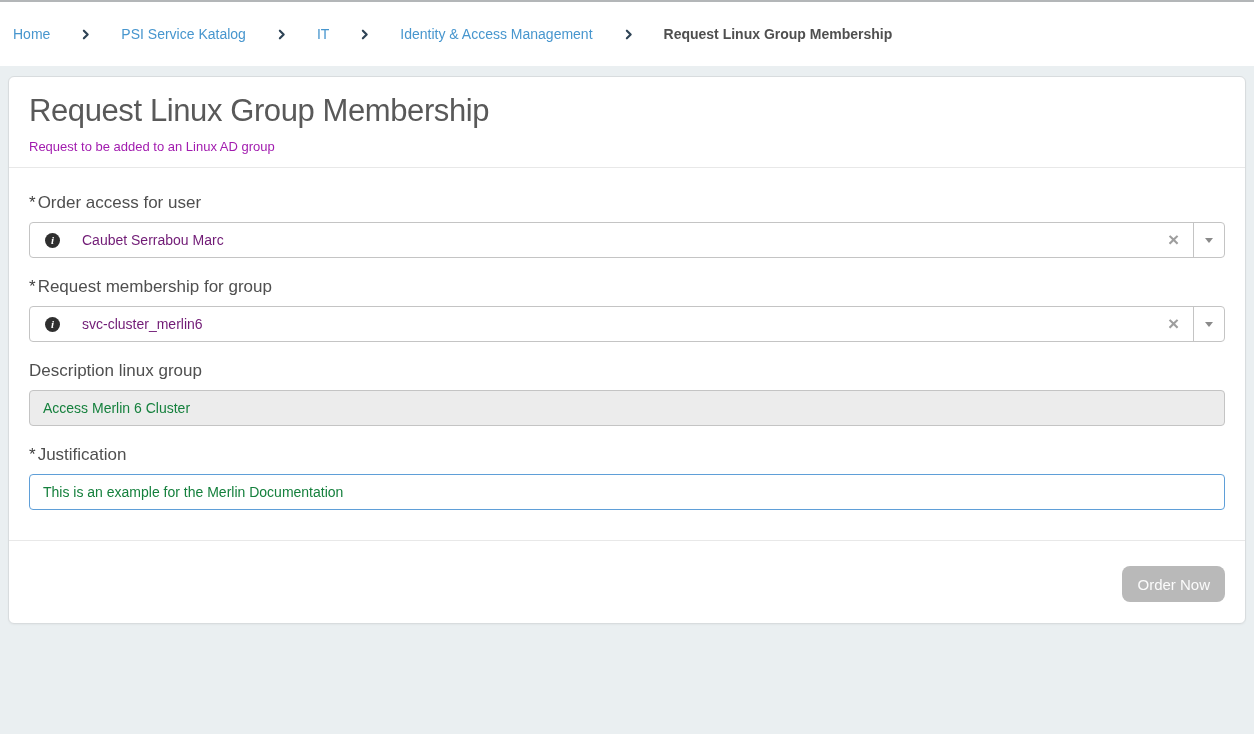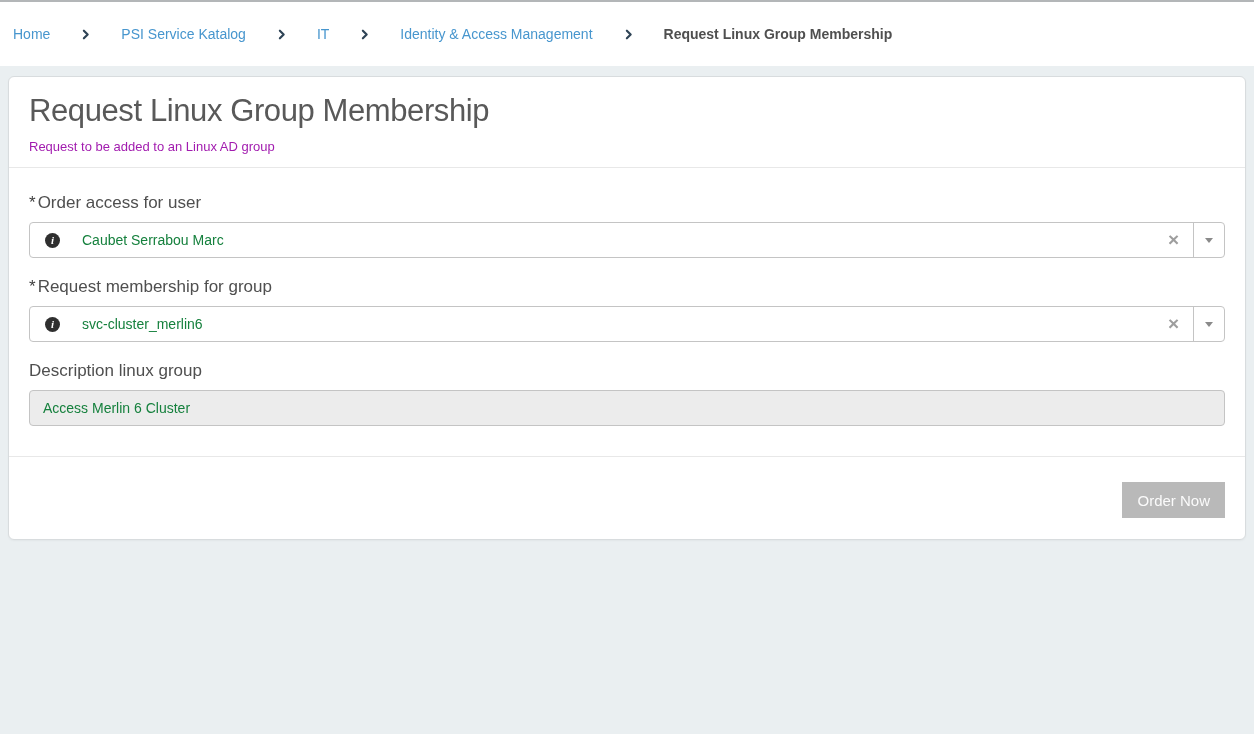--- a/index.html
+++ b/index.html
@@ -48,21 +48,21 @@
     height: 36px; border: 1px solid #c4c4c4; border-radius: 4px;
     display: flex; align-items: center; background: #fff; cursor: pointer;
   }
   .info-icon {
     width: 15px; height: 15px; border-radius: 50%;
     background: #2f2f2f; color: #fff;
     font-family: "Liberation Serif", serif; font-weight: 700; font-style: italic;
     font-size: 11px; line-height: 15px; text-align: center;
     margin-left: 15px; flex: 0 0 auto;
   }
-  .select-value { margin-left: 22px; font-size: 14px; color: #15803d; flex: 1 1 auto; }
+  .select-value { margin-left: 22px; font-size: 14px; color: #701a75; flex: 1 1 auto; }
   .clear-icon {
     color: #9e9e9e; font-size: 19px; font-weight: 700;
     padding: 0 14px; line-height: 34px; cursor: pointer;
   }
   .caret-seg {
     width: 31px; align-self: stretch;
     border-left: 1px solid #c4c4c4;
     display: flex; align-items: center; justify-content: center;
     cursor: pointer; border-radius: 0 3px 3px 0;
   }
@@ -82,21 +82,21 @@
   .text-input.readonly { background: #ececec; }
   .text-input.focused { border-color: #5f9fd8; }
 
   .card-footer-order {
     border-top: 1px solid #e8e8e8;
     padding: 25px 20px 21px;
     display: flex; justify-content: flex-end;
   }
   .order-btn {
     background: #b9b9b9; color: #fbfbfb;
-    border: none; border-radius: 0;
+    border: none; border-radius: 8px;
     font-size: 15px; font-family: "Liberation Sans", sans-serif;
     padding: 0 15px; height: 36px; min-width: 101px;
     cursor: default;
   }
   .card-attachments {
     border-top: 1px solid #e8e8e8;
     padding: 26px 22px 36px;
     display: flex; justify-content: flex-end; align-items: center; gap: 17px;
   }
   .paperclip-icon svg { display: block; }
@@ -167,20 +167,24 @@
               <span class="caret-down"></span>
             </span>
         </div>
       </div>
 
       <div class="form-group">
         <label class="field-label"><span>Description linux group</span></label>
         <input class="text-input readonly" readonly="" value="Access Merlin 6 Cluster" style="">
       </div>
 
+      <div class="form-group">
+        <label class="field-label"><span class="req">*</span><span>Justification</span></label>
+        <input class="text-input focused" value="This is an example for the Merlin Documentation" style="">
+      </div>
 
     </div>
 
     <div class="card-footer-order">
       <button class="order-btn">Order Now</button>
     </div>
 
 
   </div>
 </div>

